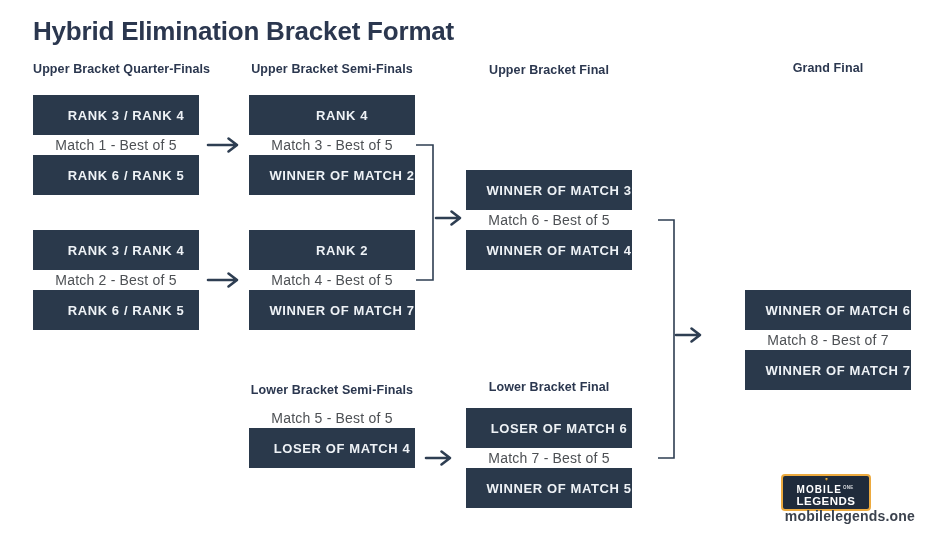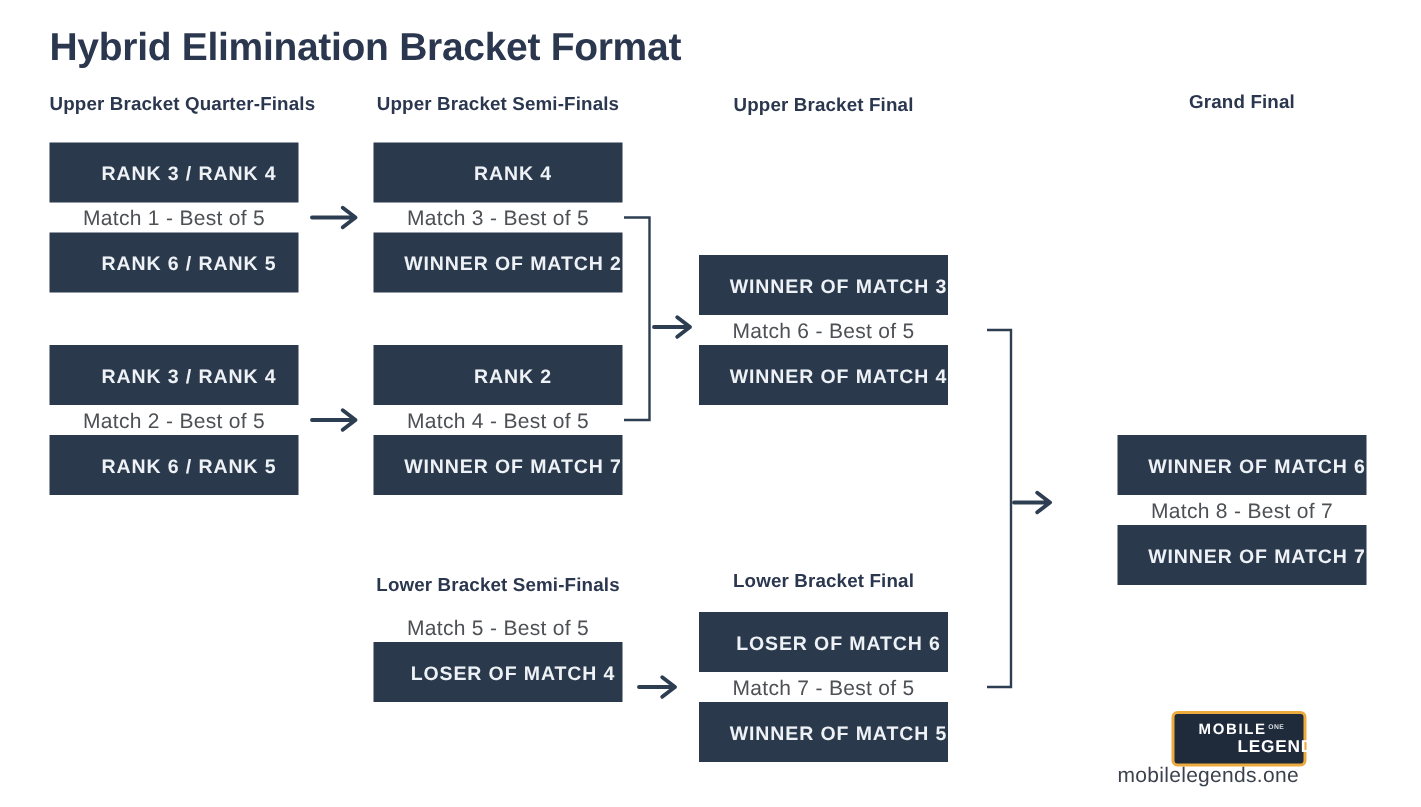--- a/index.html
+++ b/index.html
@@ -33,37 +33,37 @@
     font-size: 14px; color: #4d5054; letter-spacing: 0.2px;
     white-space: nowrap;
   }
   svg.overlay {
     position: absolute; left: 0; top: 0; width: 947px; height: 538px;
     pointer-events: none;
   }
   .logo-box {
     position: absolute; left: 781px; top: 474px; width: 90px; height: 37px;
     background: #1f2b3b; border: 2px solid #ecaa3f; border-radius: 4px;
-    display: flex; align-items: center; padding: 2px 3px; gap: 13px;
+    display: flex; align-items: center; padding: 2px 3px; gap: 3px; flex-direction: column;
   }
   .logo-words { display: flex; flex-direction: column; line-height: 1; margin-top: 1px; }
   .logo-row1 { display: flex; align-items: flex-start; }
   .logo-word1 {
     font-size: 10px; font-weight: bold; color: #ffffff; letter-spacing: 1.1px;
   }
   .logo-badge {
     font-size: 4.5px; font-weight: bold; color: #d8dbdf; margin-left: 1px; margin-top: 1px;
     letter-spacing: 0.3px;
   }
   .logo-word2 {
-    font-size: 11.5px; font-weight: bold; color: #ffffff; letter-spacing: 0.5px; margin-top: 1px; padding-left: 26px;
+    font-size: 11.5px; font-weight: bold; color: #ffffff; letter-spacing: 0.5px; margin-top: 1px;
   }
   .site-text {
-    position: absolute; left: 745px; top: 508px; width: 170px; text-align: left;
-    font-size: 14px; color: #3b424e; letter-spacing: 0.2px;
+    position: absolute; left: 745px; top: 508px; width: 170px; text-align: right;
+    font-size: 14px; color: #3b424e; letter-spacing: 0.2px; font-weight: bold;
   }
 </style>
 </head>
 <body>
 
 <div class="stage">
 
   <h1 class="page-title">Hybrid Elimination Bracket Format</h1>
 
   <div class="col-header" style="left:33px;top:62px">Upper Bracket Quarter-Finals</div>

